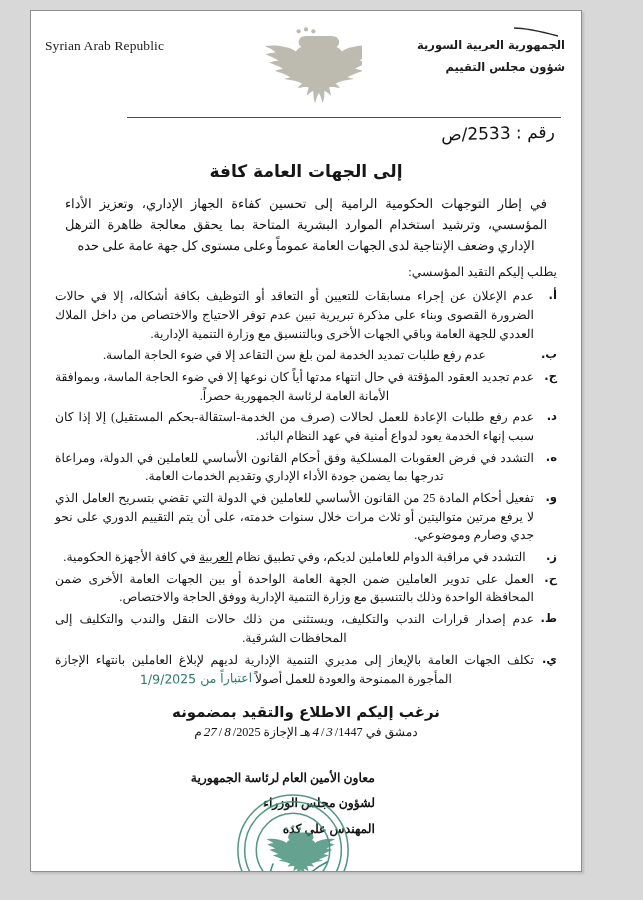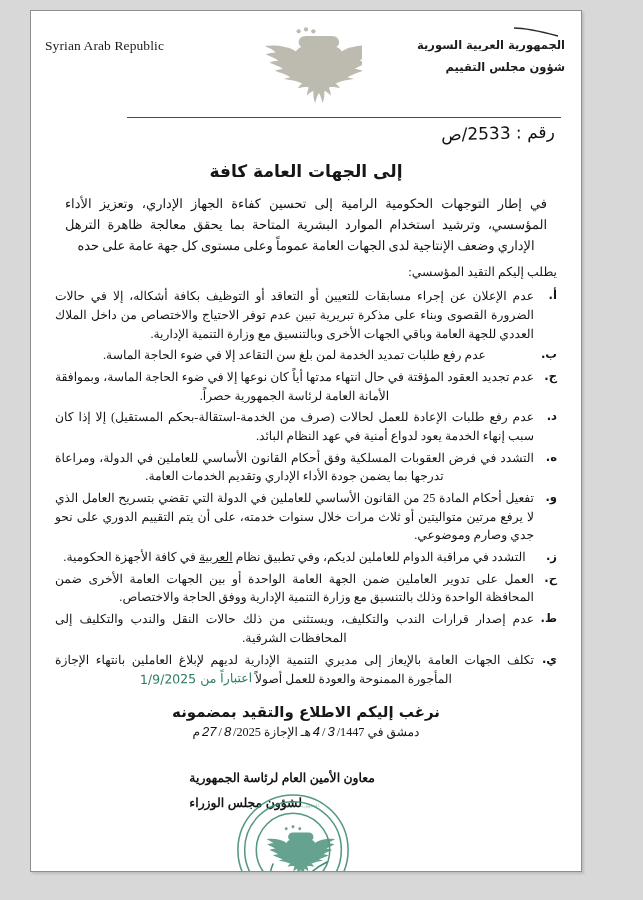--- a/index.html
+++ b/index.html
@@ -176,39 +176,39 @@
     margin-top: 14px;
   }
   .datenote {
     text-align: center;
     font-size: 12.2px;
     font-family: "Liberation Serif", serif;
     margin-top: 3px;
     direction: rtl;
   }
   .hw {
-    font-family: Liberation Sans, sans-serif;
+    font-family: Liberation Serif, serif;
     font-style: italic;
     font-size: 13px;
     color: #101010;
     margin: 0 2px;
   }
 
   
   .sig-block {
     position: relative;
     margin-top: 26px;
     height: 150px;
   }
   .sig-lines {
     position: absolute;
     right: 182px;
     top: 0;
-    text-align: left;
-    font-family: Liberation Sans, sans-serif;
+    text-align: right;
+    font-family: Liberation Serif, serif;
     font-size: 12.4px;
     font-weight: bold;
     line-height: 2.05;
     color: #141414;
     white-space: nowrap;
   }
   .sig-lines div:nth-child(2) { letter-spacing: .2px; }
 
   .stamp {
     position: absolute;
@@ -337,20 +337,21 @@
       <span class="hw">4</span>/<span class="hw">3</span>/<span>1447هـ</span>
       <span>الإجازة</span>
       <span class="hw">27</span>/<span class="hw">8</span>/<span>2025م</span>
     </div>
 
     <div class="sig-block">
 
       <div class="sig-lines">
         <div>معاون الأمين العام لرئاسة الجمهورية</div>
         <div>لشؤون مجلس الوزراء</div>
+        <div>المهندس علي كده</div>
       </div>
 
       <div class="stamp">
         <svg viewBox="0 0 120 120" xmlns="http://www.w3.org/2000/svg">
           <g fill="none" stroke="#3c8a72" stroke-width="1.6">
             <circle cx="60" cy="60" r="57"></circle>
             <circle cx="60" cy="60" r="50"></circle>
             <circle cx="60" cy="60" r="38"></circle>
           </g>
           <g fill="#3c8a72" opacity=".9">

